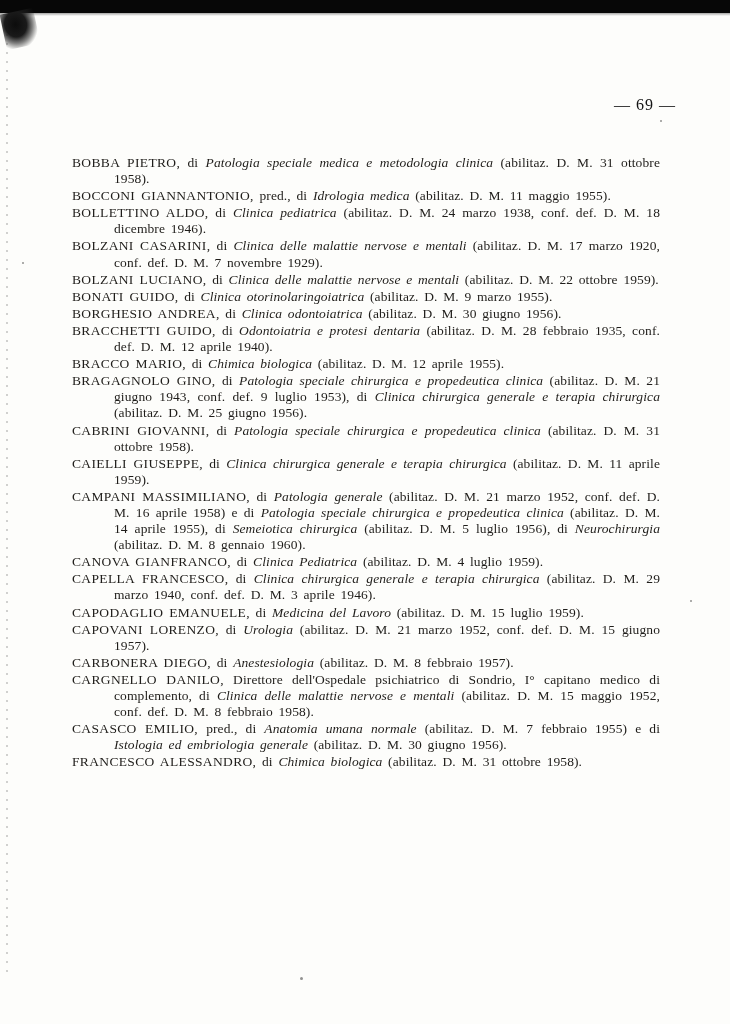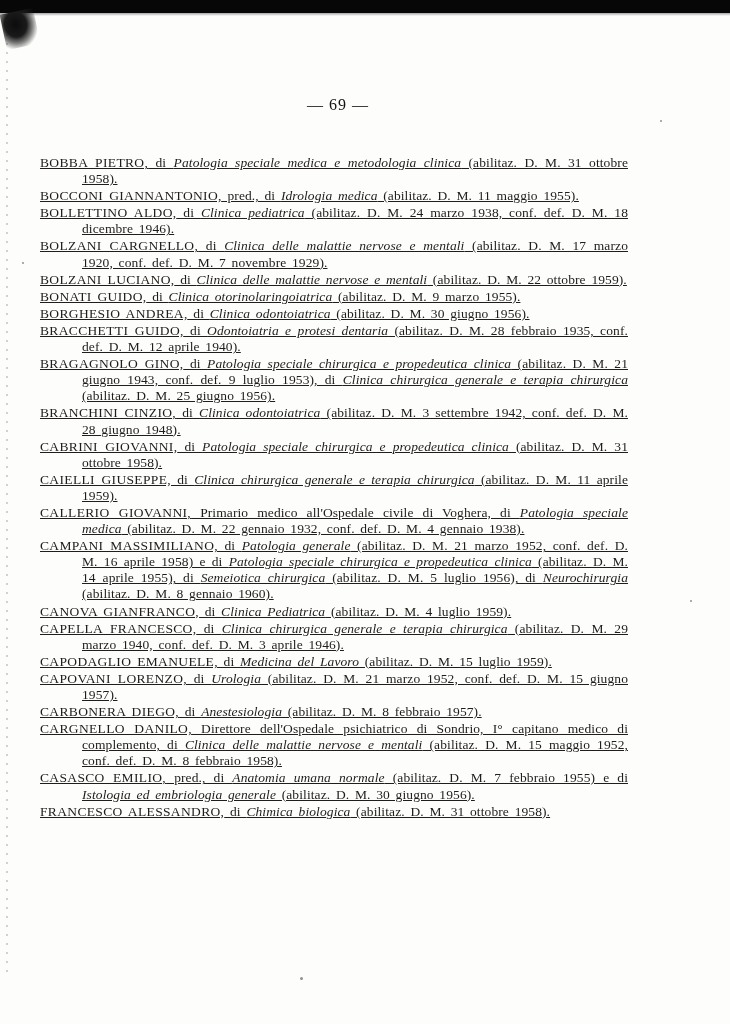--- a/index.html
+++ b/index.html
@@ -57,33 +57,32 @@
   .speck.s2 { top: 600px; left: 690px; }
   .speck.s3 { top: 977px; left: 300px; width: 3px; height: 3px; }
   .speck.s4 { top: 120px; left: 660px; }
 
   
   .page-number {
     position: absolute;
     top: 96px;
     left: 0;
     width: 676px;
-    text-align: center;
+    text-align: right;
     font-size: 16px;
     letter-spacing: 1px;
     color: #141414;
   }
 
   
   .content {
     position: absolute;
     top: 155px;
-    left: 40px;
+    left: 72px;
     width: 588px;
-    text-decoration: underline;
   }
   p.entry {
     margin: 0 0 1px 0;
     padding-left: 42px;
     text-indent: -42px;
     font-size: 13.5px;
     line-height: 16.1px;
     text-align: justify;
     letter-spacing: 0.1px;
     word-spacing: 2.2px;
@@ -111,43 +110,42 @@
 
   <div class="page-number">— 69 —</div>
 
   <div class="content">
   <p class="entry"><span class="entry-name">BOBBA PIETRO,</span><span class="seg"> di </span><span class="seg italic">Patologia speciale medica e metodologia clinica</span><span class="seg"> (abilitaz. D. M. 31 ottobre 1958).</span></p>
 
   <p class="entry"><span class="entry-name">BOCCONI GIANNANTONIO,</span><span class="seg"> pred., di </span><span class="seg italic">Idrologia medica</span><span class="seg"> (abilitaz. D. M. 11 maggio 1955).</span></p>
 
   <p class="entry"><span class="entry-name">BOLLETTINO ALDO,</span><span class="seg"> di </span><span class="seg italic">Clinica pediatrica</span><span class="seg"> (abilitaz. D. M. 24 marzo 1938, conf. def. D. M. 18 dicembre 1946).</span></p>
 
-  <p class="entry"><span class="entry-name">BOLZANI CARGNELLO,</span><span class="seg"> di </span><span class="seg italic">Clinica delle malattie nervose e mentali</span><span class="seg"> (abilitaz. D. M. 17 marzo 1920, conf. def. D. M. 7 novembre 1929).</span></p>
+  <p class="entry"><span class="entry-name">BOLZANI CASARINI,</span><span class="seg"> di </span><span class="seg italic">Clinica delle malattie nervose e mentali</span><span class="seg"> (abilitaz. D. M. 17 marzo 1920, conf. def. D. M. 7 novembre 1929).</span></p>
 
   <p class="entry"><span class="entry-name">BOLZANI LUCIANO,</span><span class="seg"> di </span><span class="seg italic">Clinica delle malattie nervose e mentali</span><span class="seg"> (abilitaz. D. M. 22 ottobre 1959).</span></p>
 
   <p class="entry"><span class="entry-name">BONATI GUIDO,</span><span class="seg"> di </span><span class="seg italic">Clinica otorinolaringoiatrica</span><span class="seg"> (abilitaz. D. M. 9 marzo 1955).</span></p>
 
   <p class="entry"><span class="entry-name">BORGHESIO ANDREA,</span><span class="seg"> di </span><span class="seg italic">Clinica odontoiatrica</span><span class="seg"> (abilitaz. D. M. 30 giugno 1956).</span></p>
 
 
   <p class="entry"><span class="entry-name">BRACCHETTI GUIDO,</span><span class="seg"> di </span><span class="seg italic">Odontoiatria e protesi dentaria</span><span class="seg"> (abilitaz. D. M. 28 febbraio 1935, conf. def. D. M. 12 aprile 1940).</span></p>
 
+  <p class="entry"><span class="entry-name">BRACCO MARIO,</span><span class="seg"> di </span><span class="seg italic">Chimica biologica</span><span class="seg"> (abilitaz. D. M. 12 aprile 1955).</span></p>
 
 
   <p class="entry"><span class="entry-name">BRAGAGNOLO GINO,</span><span class="seg"> di </span><span class="seg italic">Patologia speciale chirurgica e propedeutica clinica</span><span class="seg"> (abilitaz. D. M. 21 giugno 1943, conf. def. 9 luglio 1953), di </span><span class="seg italic">Clinica chirurgica generale e terapia chirurgica</span><span class="seg"> (abilitaz. D. M. 25 giugno 1956).</span></p>
 
-  <p class="entry"><span class="entry-name">BRANCHINI CINZIO,</span><span class="seg"> di </span><span class="seg italic">Clinica odontoiatrica</span><span class="seg"> (abilitaz. D. M. 3 settembre 1942, conf. def. D. M. 28 giugno 1948).</span></p>
 
 
   <p class="entry"><span class="entry-name">CABRINI GIOVANNI,</span><span class="seg"> di </span><span class="seg italic">Patologia speciale chirurgica e propedeutica clinica</span><span class="seg"> (abilitaz. D. M. 31 ottobre 1958).</span></p>
 
   <p class="entry"><span class="entry-name">CAIELLI GIUSEPPE,</span><span class="seg"> di </span><span class="seg italic">Clinica chirurgica generale e terapia chirurgica</span><span class="seg"> (abilitaz. D. M. 11 aprile 1959).</span></p>
 
-  <p class="entry"><span class="entry-name">CALLERIO GIOVANNI,</span><span class="seg"> Primario medico all'Ospedale civile di Voghera, di </span><span class="seg italic">Patologia speciale medica</span><span class="seg"> (abilitaz. D. M. 22 gennaio 1932, conf. def. D. M. 4 gennaio 1938).</span></p>
 
   <p class="entry"><span class="entry-name">CAMPANI MASSIMILIANO,</span><span class="seg"> di </span><span class="seg italic">Patologia generale</span><span class="seg"> (abilitaz. D. M. 21 marzo 1952, conf. def. D. M. 16 aprile 1958) e di </span><span class="seg italic">Patologia speciale chirurgica e propedeutica clinica</span><span class="seg"> (abilitaz. D. M. 14 aprile 1955), di </span><span class="seg italic">Semeiotica chirurgica</span><span class="seg"> (abilitaz. D. M. 5 luglio 1956), di </span><span class="seg italic">Neurochirurgia</span><span class="seg"> (abilitaz. D. M. 8 gennaio 1960).</span></p>
 
   <p class="entry"><span class="entry-name">CANOVA GIANFRANCO,</span><span class="seg"> di </span><span class="seg italic">Clinica Pediatrica</span><span class="seg"> (abilitaz. D. M. 4 luglio 1959).</span></p>
 
   <p class="entry"><span class="entry-name">CAPELLA FRANCESCO,</span><span class="seg"> di </span><span class="seg italic">Clinica chirurgica generale e terapia chirurgica</span><span class="seg"> (abilitaz. D. M. 29 marzo 1940, conf. def. D. M. 3 aprile 1946).</span></p>
 
   <p class="entry"><span class="entry-name">CAPODAGLIO EMANUELE,</span><span class="seg"> di </span><span class="seg italic">Medicina del Lavoro</span><span class="seg"> (abilitaz. D. M. 15 luglio 1959).</span></p>
 
   <p class="entry"><span class="entry-name">CAPOVANI LORENZO,</span><span class="seg"> di </span><span class="seg italic">Urologia</span><span class="seg"> (abilitaz. D. M. 21 marzo 1952, conf. def. D. M. 15 giugno 1957).</span></p>

